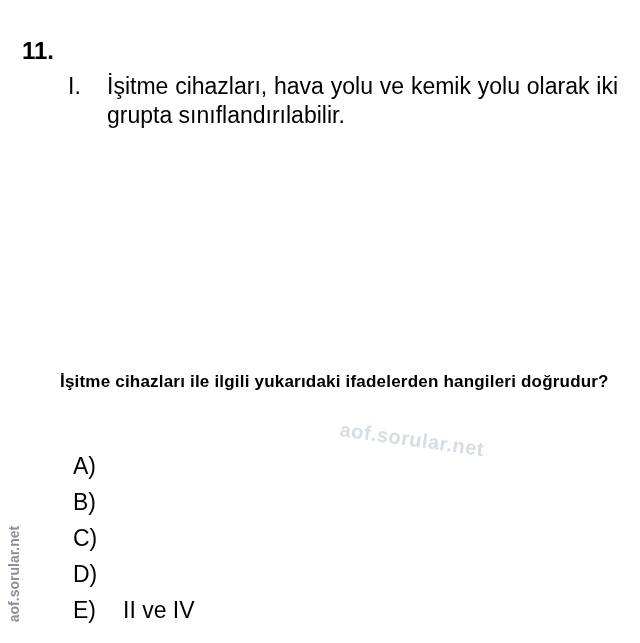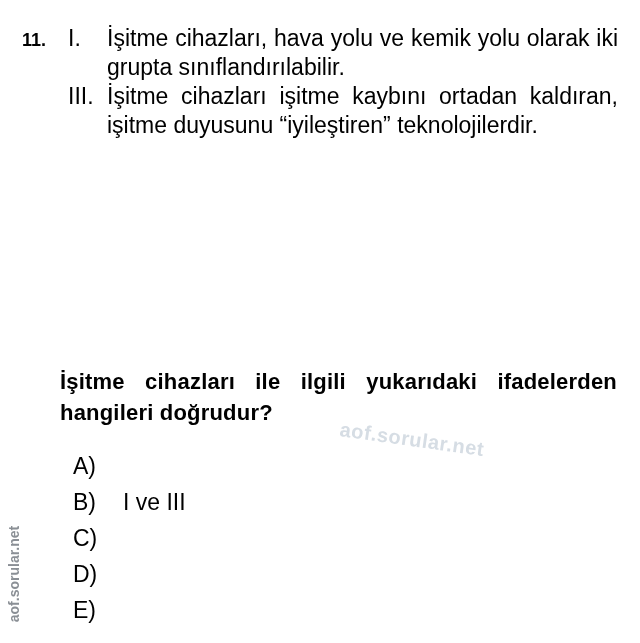--- a/index.html
+++ b/index.html
@@ -17,22 +17,22 @@
     }
     .question {
       position: absolute;
       left: 0;
       top: 24px;
       width: 640px;
     }
     .q-number {
       position: absolute;
       left: 22px;
-      top: 2px;
-      font-size: 18px;
+      top: 12px;
+      font-size: 24px;
       font-weight: bold;
       line-height: 29px;
     }
     .statements {
       position: absolute;
       left: 68px;
       top: 0;
       width: 550px;
     }
     .statement {
@@ -43,27 +43,28 @@
     .roman {
       position: absolute;
       left: 0;
       top: 0;
       width: 38px;
     }
     .stmt-text {
       margin-left: 39px;
       text-align: justify;
       text-align-last: left;
+      margin-top: 48px;
     }
     .prompt {
       position: absolute;
       left: 60px;
       top: 366px;
       width: 557px;
-      font-size: 22px;
+      font-size: 17px;
       font-weight: bold;
       line-height: 31px;
       text-align: justify;
       text-align-last: left;
       letter-spacing: 0.2px;
     }
     .options {
       position: absolute;
       left: 73px;
       top: 448px;
@@ -106,43 +107,39 @@
 <body>
 
 <div class="question">
   <div class="q-number">11.</div>
 
   <div class="statements">
     <div class="statement">
       <span class="roman">I.</span>
       <div class="stmt-text">İşitme cihazları, hava yolu ve kemik yolu olarak iki grupta sınıflandırılabilir.</div>
     </div>
-    <div class="statement">
-      <span class="roman">III.</span>
-      <div class="stmt-text">İşitme cihazları işitme kaybını ortadan kaldıran, işitme duyusunu “iyileştiren” teknolojilerdir.</div>
-    </div>
   </div>
 </div>
 
 <div class="prompt">İşitme cihazları ile ilgili yukarıdaki ifadelerden hangileri doğrudur?</div>
 
 <div class="watermark-inline">aof.sorular.net</div>
 
 <div class="options">
   <div class="option">
     <span class="opt-letter">A)</span>
   </div>
   <div class="option">
     <span class="opt-letter">B)</span>
-    <span class="opt-text">I ve III</span>
   </div>
   <div class="option">
     <span class="opt-letter">C)</span>
   </div>
   <div class="option">
     <span class="opt-letter">D)</span>
   </div>
   <div class="option">
     <span class="opt-letter">E)</span>
+    <span class="opt-text">II ve IV</span>
   </div>
 </div>
 
 <div class="watermark-side">aof.sorular.net</div>
 
 </body></html>

